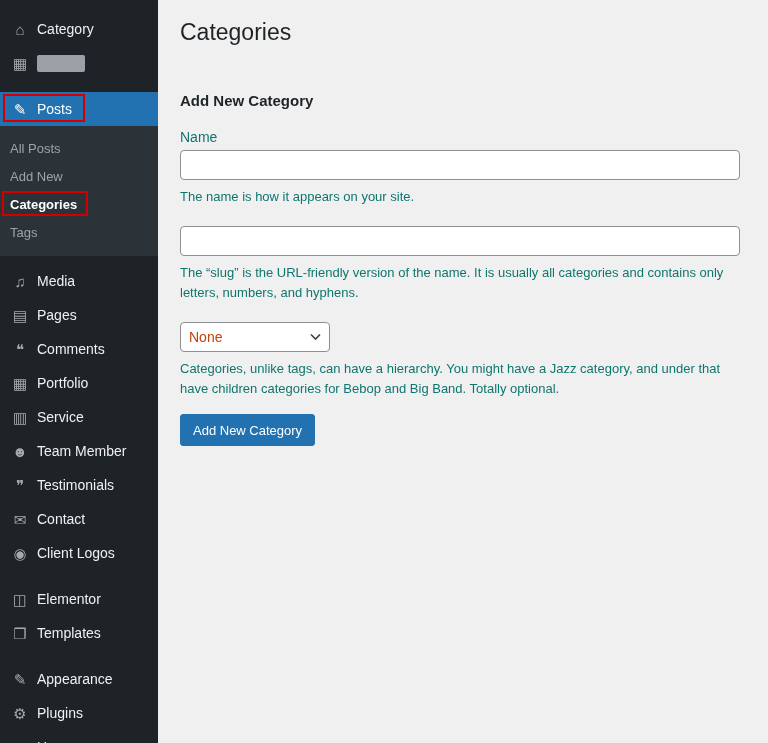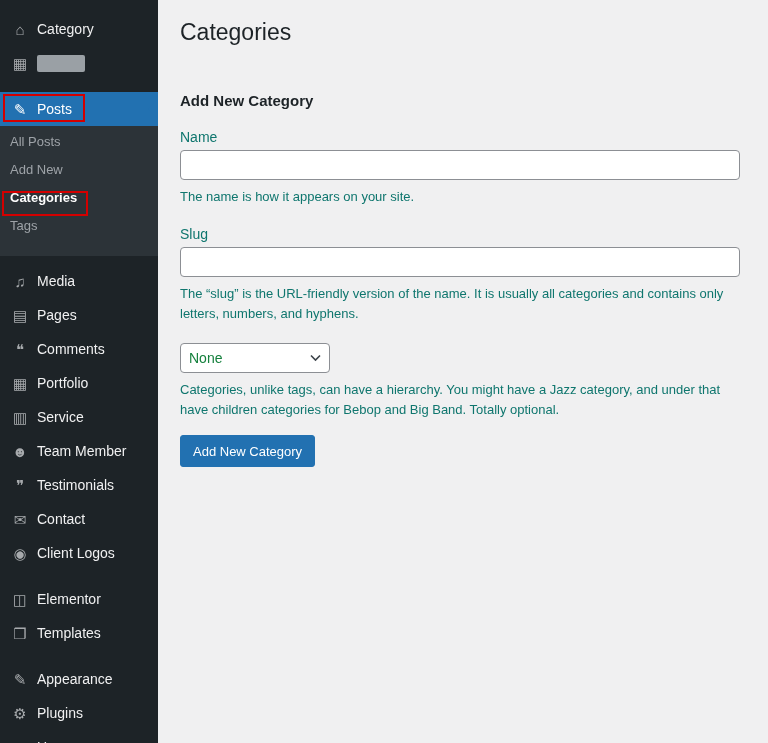--- a/index.html
+++ b/index.html
@@ -35,21 +35,21 @@
     position: absolute; right: -7px; top: 50%;
     width: 14px; height: 14px; background: #2271b1;
     transform: translateY(-50%) rotate(45deg);
   }
   .redacted-pill {
     width: 48px; height: 17px; background: #9aa0a5;
     border-radius: 2px; filter: blur(0.6px);
   }
   .submenu { background: #2c3338; padding: 8px 0 10px; }
   .submenu-item {
-    height: 28px; display: flex; align-items: flex-start;
+    height: 28px; display: flex; align-items: center;
     padding-left: 10px; color: #9ea3a8; font-size: 13px;
     cursor: pointer; position: relative;
   }
   .submenu-item.current { color: #fff; font-weight: 700; }
 
   .annotation {
     position: absolute; border: 2px solid #d40000;
     pointer-events: none; z-index: 6;
   }
   .annotation.posts-box { left: 3px; top: 2px; width: 82px; height: 28px; }
@@ -70,21 +70,21 @@
   .text-input {
     width: 100%; height: 30px; border: 1px solid #8c8f94; border-radius: 4px;
     background: #fff; padding: 0 8px; font-size: 14px; color: #2c3338;
     font-family: inherit;
   }
   p.description { margin: 7px 0 0; font-size: 13px; color: #0f766e; line-height: 1.5; }
   .select-wrap { position: relative; display: inline-block; }
   .parent-select {
     appearance: none; -webkit-appearance: none; -moz-appearance: none;
     height: 30px; min-width: 150px; border: 1px solid #8c8f94; border-radius: 4px;
-    background: #fff; padding: 0 30px 0 8px; font-size: 14px; color: #15803d;
+    background: #fff; padding: 0 30px 0 8px; font-size: 14px; color: #c2410c;
     font-family: inherit;
   }
   .chevron { position: absolute; right: 9px; top: 50%; transform: translateY(-50%); pointer-events: none; line-height: 0; }
   .desc-textarea {
     width: 100%; height: 104px; border: 1px solid #8c8f94; border-radius: 4px;
     background: #fff; padding: 6px 8px; font-size: 14px; color: #2c3338;
     resize: vertical; font-family: inherit;
   }
   .submit-btn {
     margin-top: 16px; background: #2271b1; border: 1px solid #2271b1; color: #fff;
@@ -209,21 +209,20 @@
   <div>
     <h2 class="form-heading">Add New Category</h2>
 
     <div class="form-field">
       <label>Name</label>
       <input type="text" class="text-input" value="" style="">
       <p class="description">The name is how it appears on your site.</p>
     </div>
 
     <div class="form-field">
-      <label>Slug</label>
       <input type="text" class="text-input" value="" style="">
       <p class="description">The “slug” is the URL-friendly version of the name. It is usually all categories and contains only letters, numbers, and hyphens.</p>
     </div>
 
     <div class="form-field">
       <span class="select-wrap">
         <select class="parent-select">
           <option>None</option>
         </select>
         <span class="chevron">

